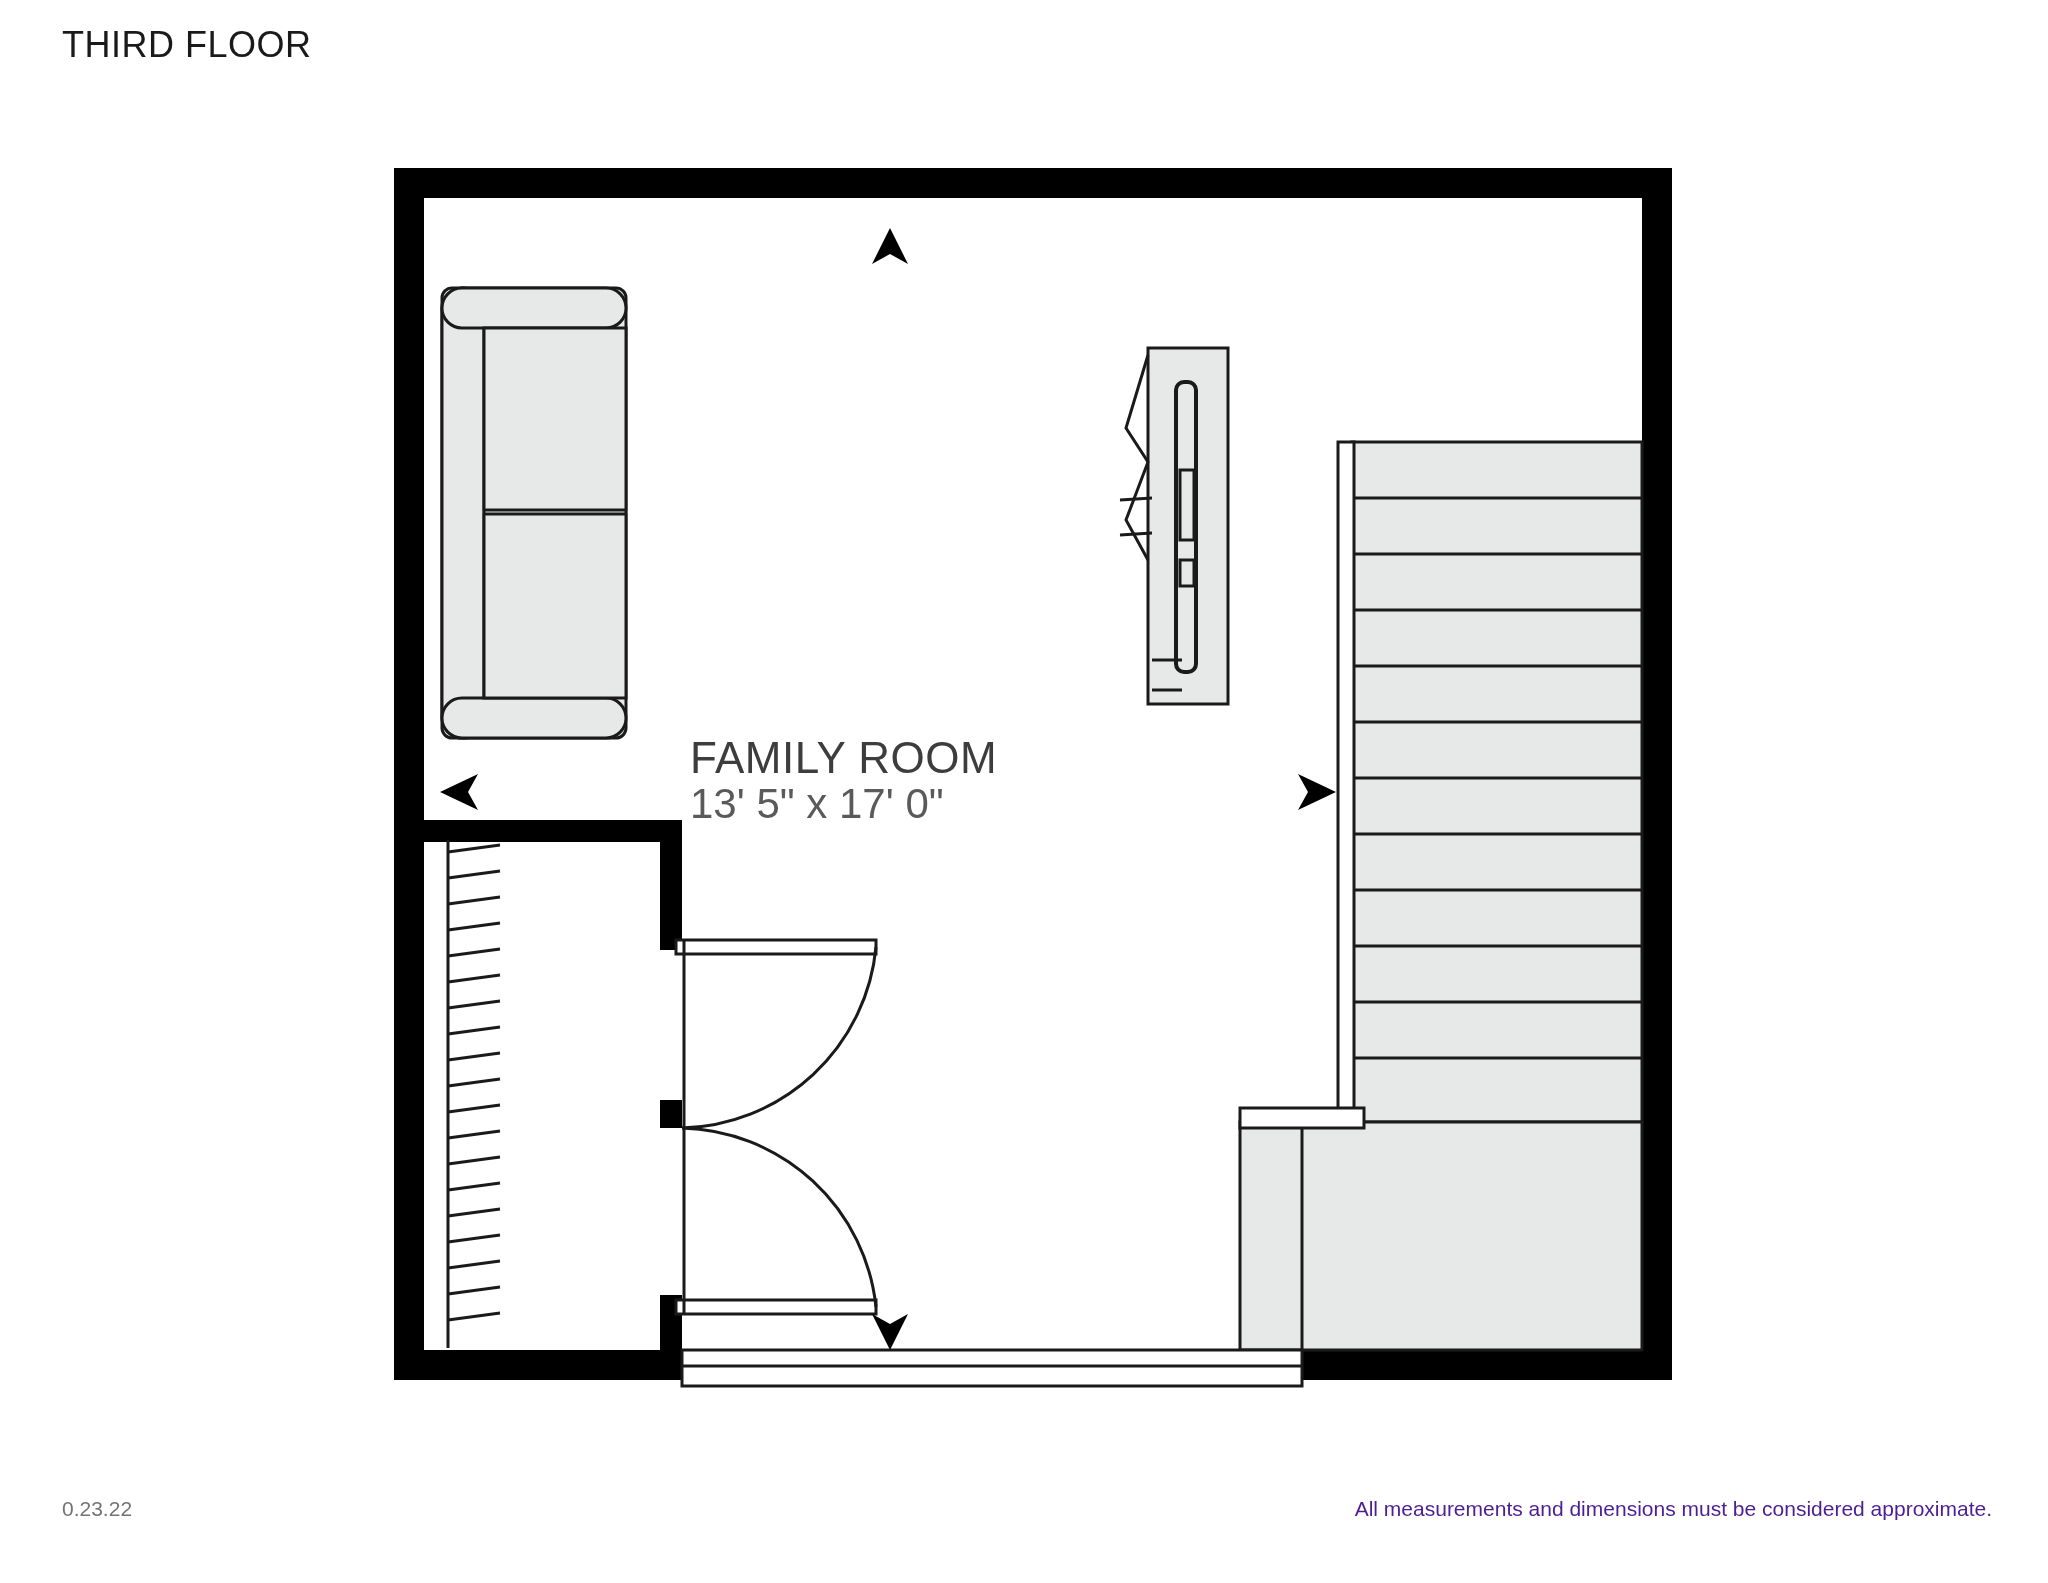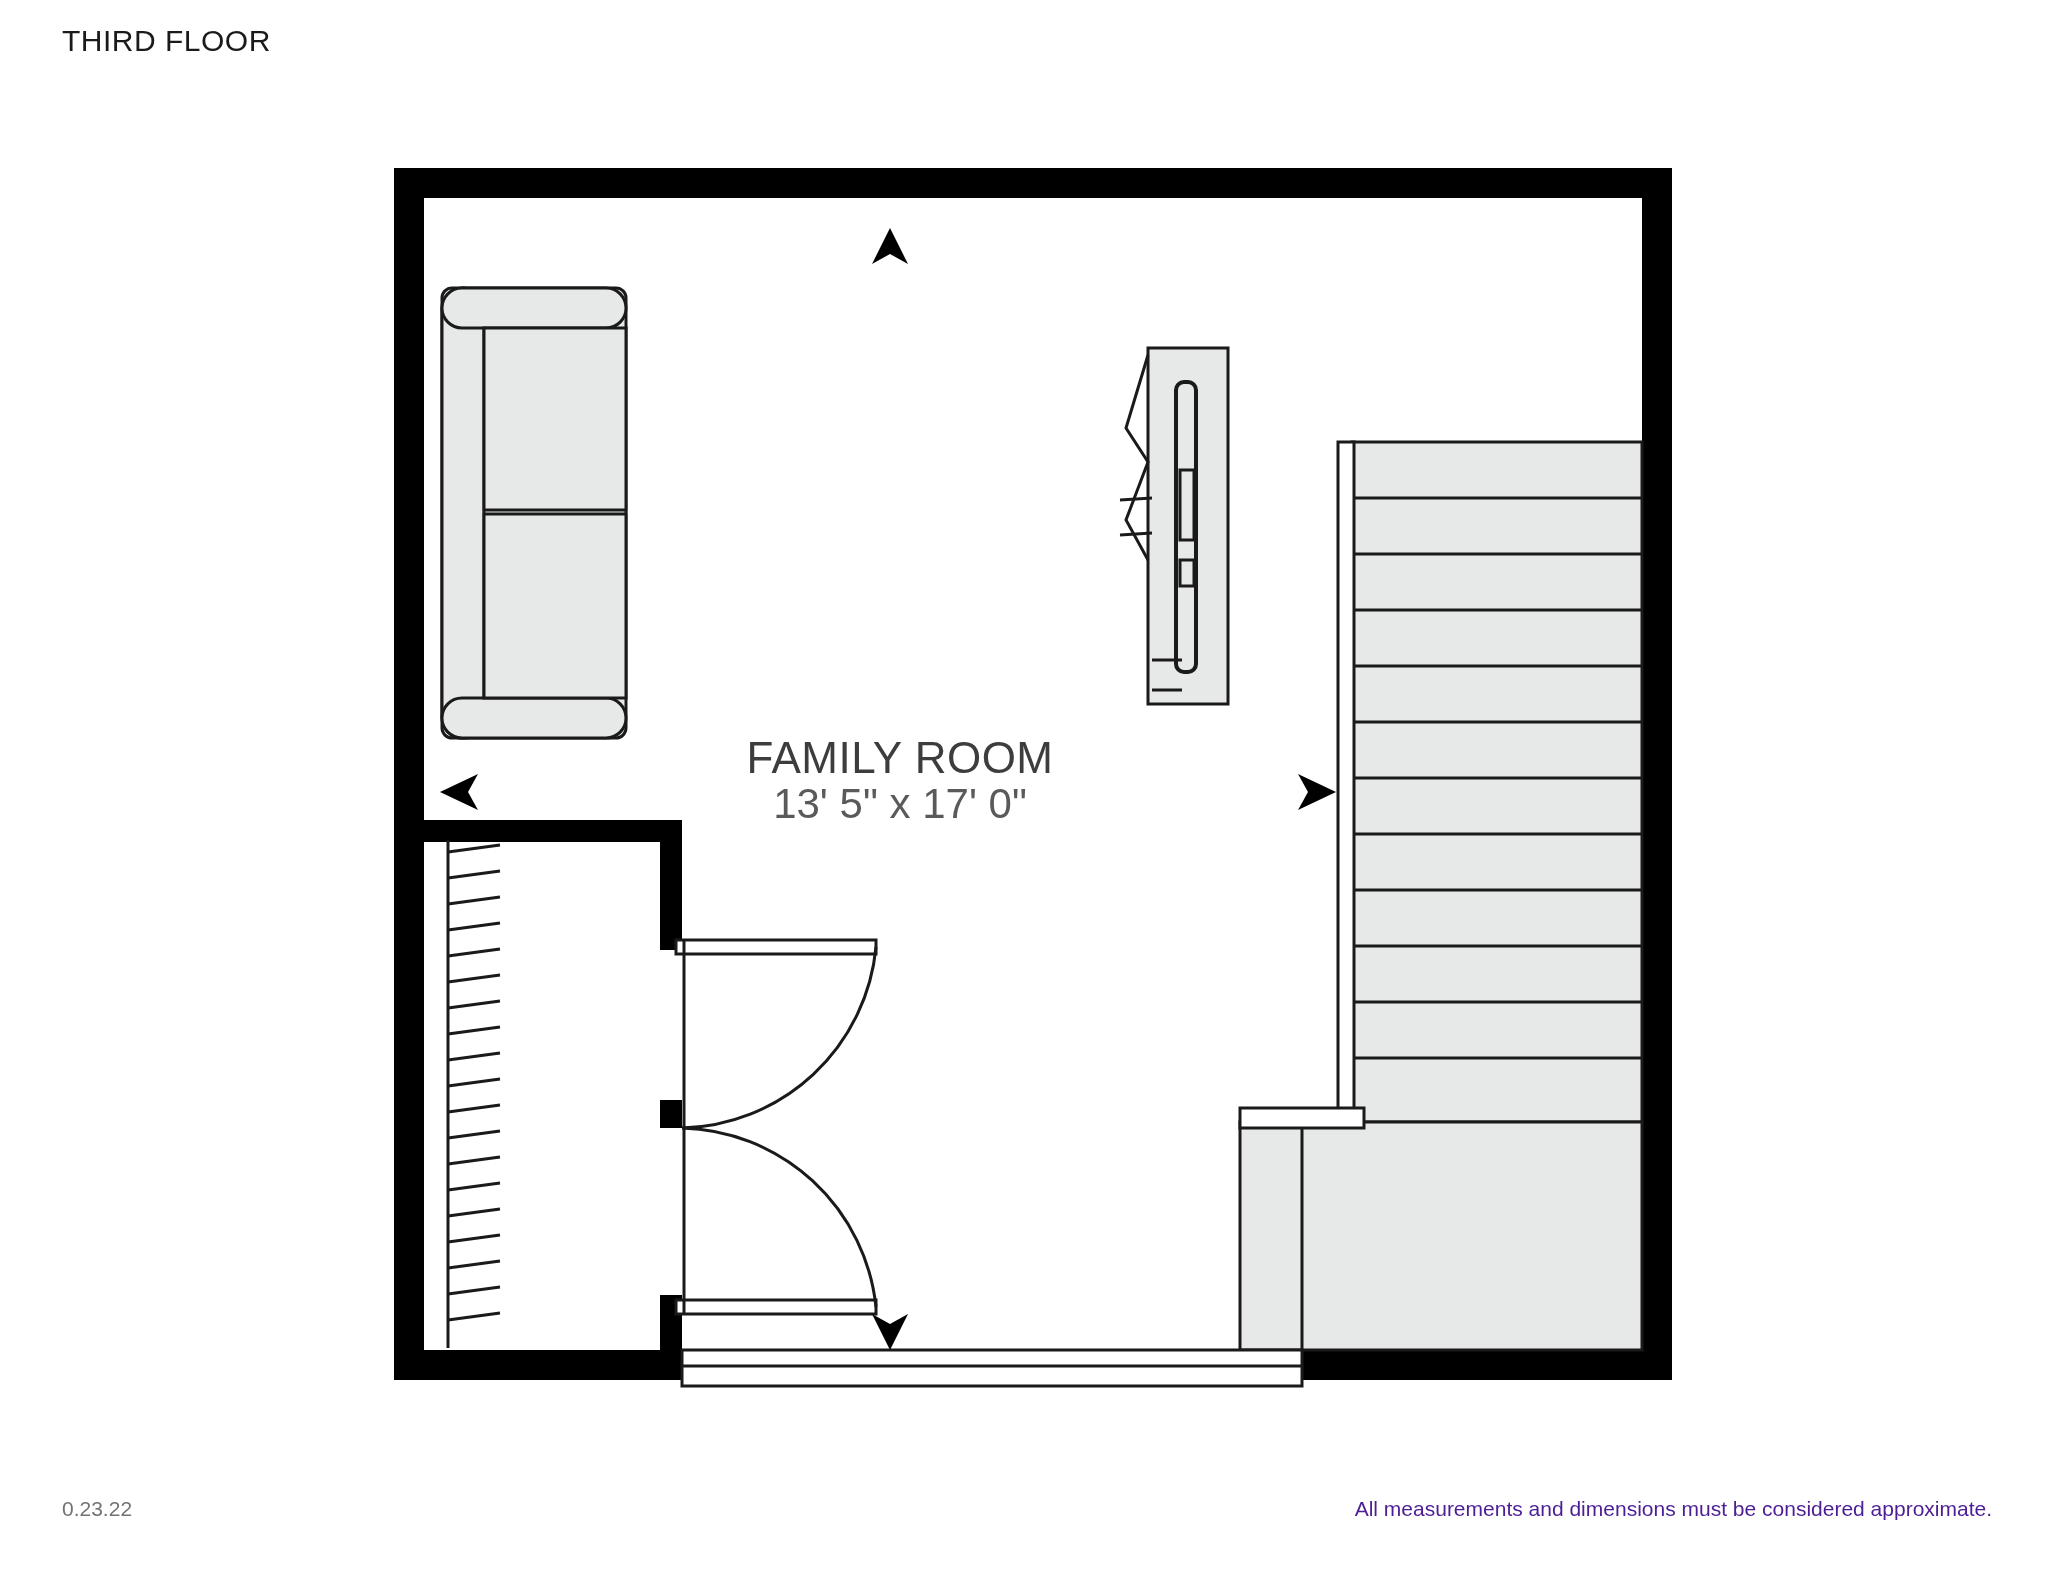--- a/index.html
+++ b/index.html
@@ -11,21 +11,21 @@
     width: 2048px;
     height: 1583px;
     position: relative;
     font-family: "Liberation Sans", sans-serif;
     overflow: hidden;
   }
   .floor-title {
     position: absolute;
     left: 62px;
     top: 24px;
-    font-size: 30px;
+    font-size: 36px;
     letter-spacing: 0.5px;
     color: #1a1a1a;
     white-space: nowrap;
   }
   .footer-date {
     position: absolute;
     left: 62px;
     top: 1497px;
     font-size: 21px;
     color: #737373;
@@ -43,21 +43,20 @@
     left: 0;
     top: 0;
     width: 2048px;
     height: 1583px;
   }
   .room-label {
     position: absolute;
     left: 690px;
     top: 735px;
     width: 420px;
-    text-align: center;
     color: #4d4d4d;
     line-height: 1.06;
   }
   .room-name {
     font-size: 44px;
     letter-spacing: 0.5px;
     color: #3d3d3d;
     display: block;
   }
   .room-dims {

